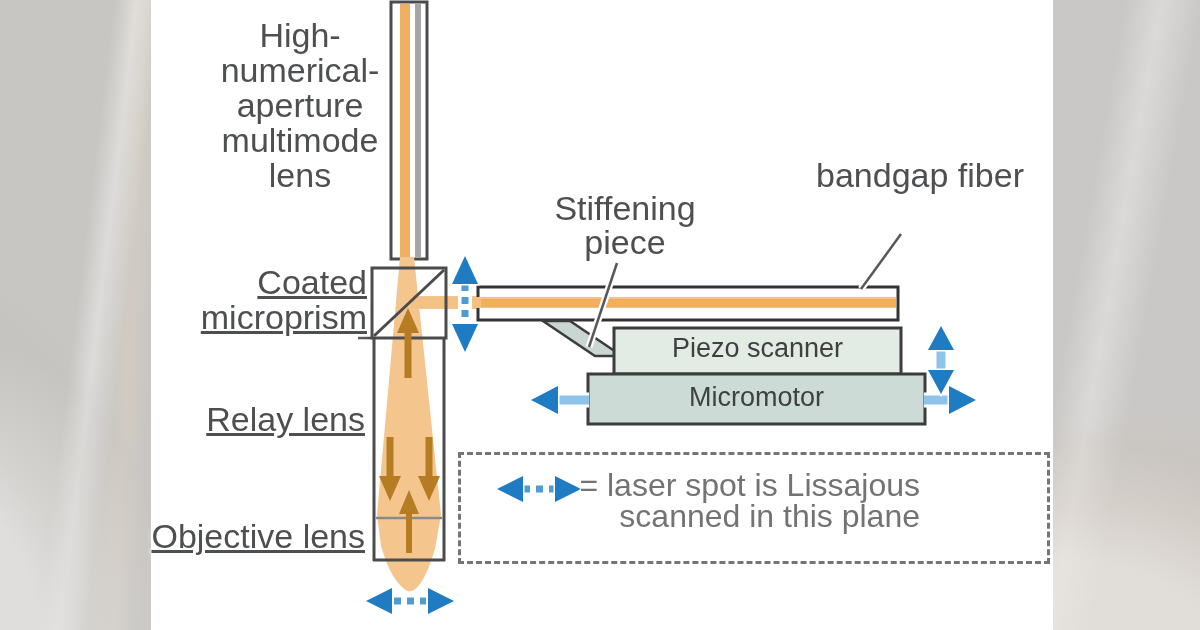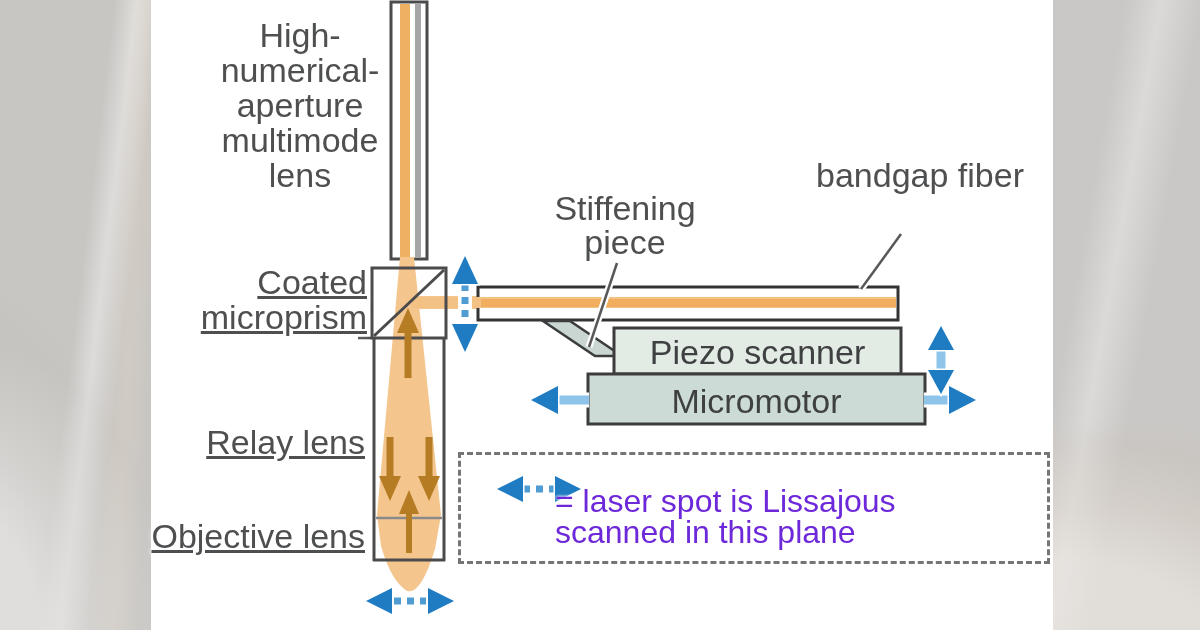--- a/index.html
+++ b/index.html
@@ -33,26 +33,26 @@
     white-space:nowrap;
   }
   .lbl div{white-space:nowrap;}
   .t-center{text-align:center;}
   .t-right{text-align:right;text-decoration:underline;}
   #legend-box{
     position:absolute;left:458px;top:452px;width:586px;height:106px;
     border:3px dashed #757577;background:transparent;
   }
   #legend-text{
-    position:absolute;left:555px;top:486px;width:365px;
-    color:#6d28d9;font-size:32px;line-height:31px;text-align:left;
+    position:absolute;left:555px;top:470px;width:365px;
+    color:#737373;font-size:32px;line-height:31px;text-align:right;
     text-shadow:0 0 3px #fff,0 0 3px #fff;
   }
   .boxlbl{
-    position:absolute;color:#3f4042;font-size:34px;text-align:center;
+    position:absolute;color:#3f4042;font-size:27px;text-align:center;
     white-space:nowrap;
   }
   svg{position:absolute;left:0;top:0;}
   .halo{paint-order:stroke;stroke:#ffffff;}
 </style>
 </head>
 <body>
 
 <div id="stage">
 
@@ -162,21 +162,21 @@
     <div>aperture</div>
     <div>multimode</div>
     <div>lens</div>
   </div>
 
   <div class="lbl t-right" style="left:150px;top:265px;width:217px;">
     <div>Coated</div>
     <div>microprism</div>
   </div>
 
-  <div class="lbl t-right" style="left:150px;top:425px;width:215px;">Relay lens</div>
+  <div class="lbl t-right" style="left:150px;top:402px;width:215px;">Relay lens</div>
 
   <div class="lbl t-right" style="left:148px;top:519px;width:217px;">Objective lens</div>
 
   <div class="lbl t-center" style="left:525px;top:191px;width:200px;line-height:34px;">
     <div>Stiffening</div>
     <div>piece</div>
   </div>
 
   <div class="lbl t-center" style="left:795px;top:158px;width:250px;line-height:34px;">
     <div>bandgap fiber</div>

